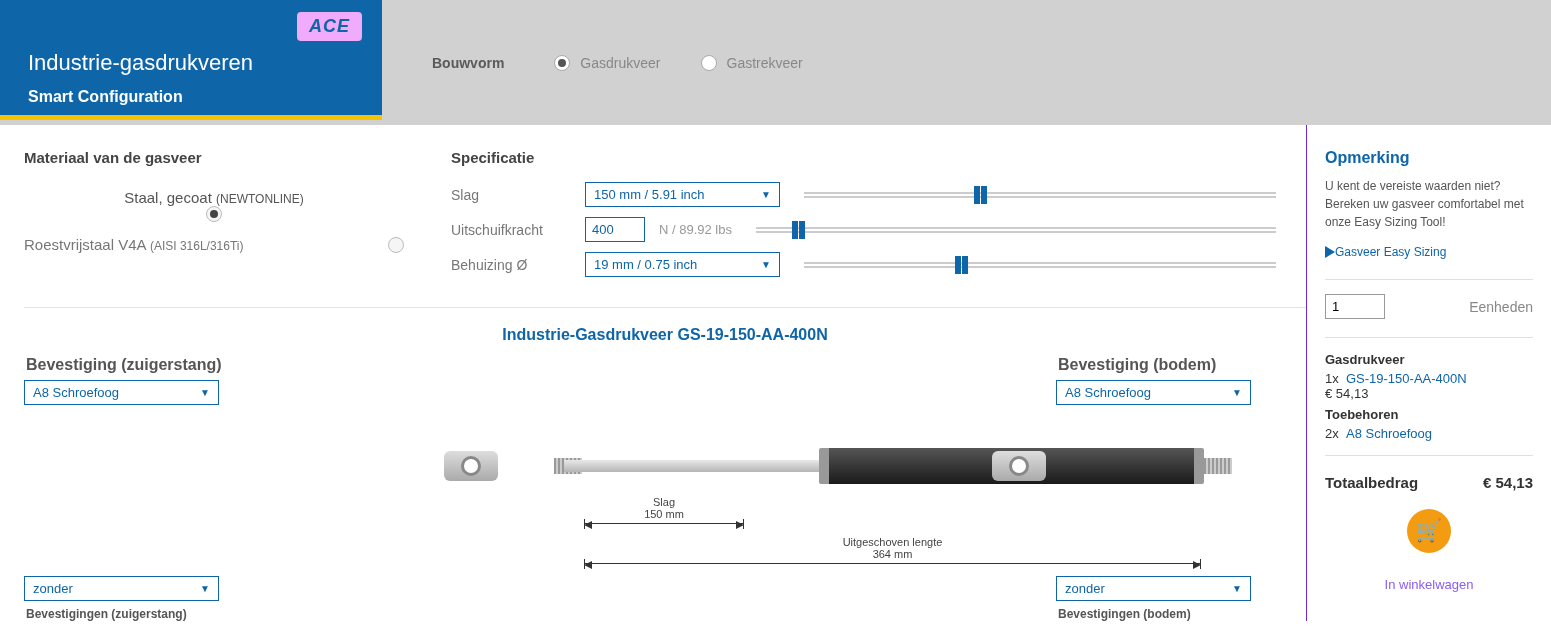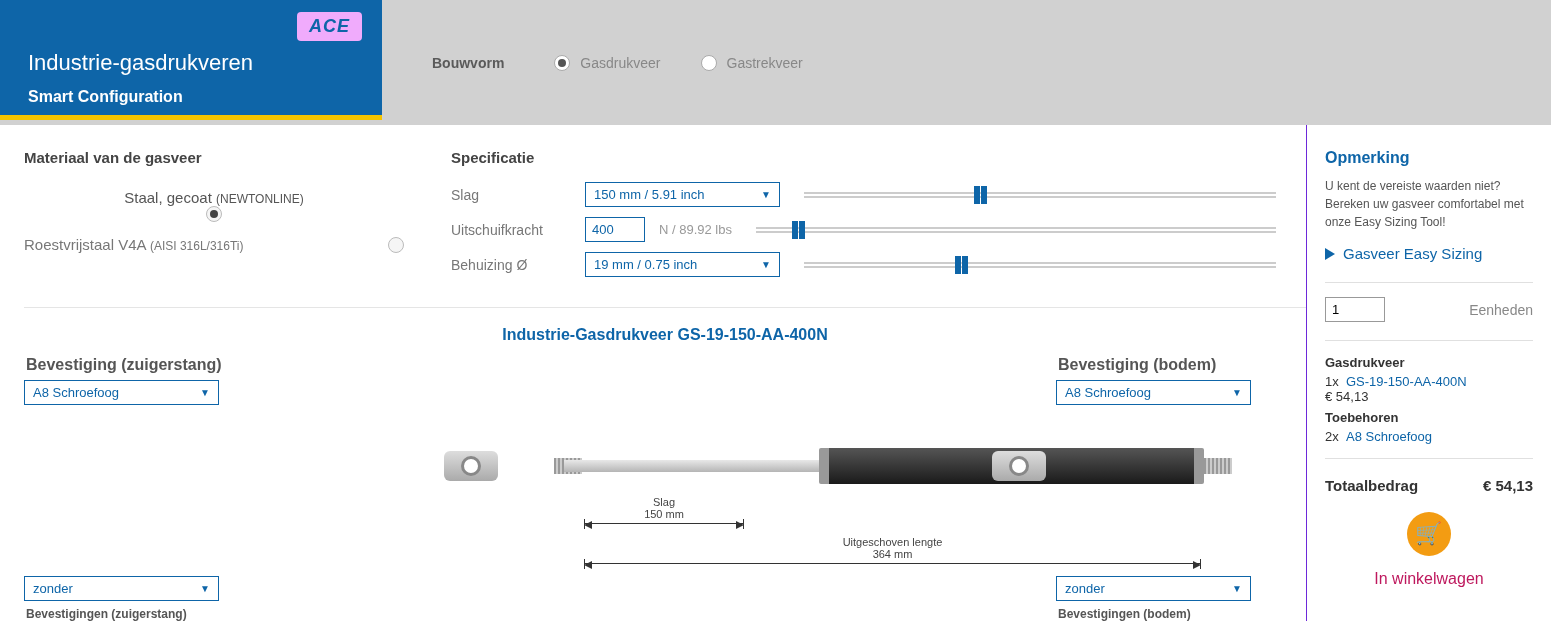--- a/index.html
+++ b/index.html
@@ -70,37 +70,37 @@
 .arrow-end.l { left:0; }
 .arrow-end.r { right:0; }
 .arrow-tip-l { position:absolute; left:0; top:-3px; width:0; height:0; border-top:4px solid transparent; border-bottom:4px solid transparent; border-right:8px solid #333; }
 .arrow-tip-r { position:absolute; right:0; top:-3px; width:0; height:0; border-top:4px solid transparent; border-bottom:4px solid transparent; border-left:8px solid #333; }
 
 .bottom-selects { display:flex; justify-content:space-between; padding-right:30px; margin-top:-10px; }
 .bottom-label { font-size:12px; font-weight:bold; color:#555; margin:6px 0 0 2px; }
 
 .side-col h3 { color:#0e65a8; font-size:16px; font-weight:bold; margin-bottom:10px; }
 .side-col .note { font-size:12px; color:#555; line-height:1.5; margin-bottom:14px; }
-.easy-link { color:#0e65a8; font-size:15px; display:flex; align-items:center; gap:8px; margin-bottom:20px; cursor:pointer; }
+.easy-link { color:#0e65a8; font-size:12px; display:flex; align-items:center; margin-bottom:20px; cursor:pointer; }
 .easy-link .tri { width:0; height:0; border-top:6px solid transparent; border-bottom:6px solid transparent; border-left:10px solid #0e65a8; }
 
 hr.sep { border:none; border-top:1px solid #e0e0e0; margin: 0 0 14px; }
 
 .qty-row { display:flex; justify-content:space-between; align-items:center; margin-bottom:18px; }
 .qty-input { width:60px; border:1px solid #999; padding:4px 6px; font-size:13px; }
 .qty-label { color:#888; font-size:14px; }
 
 .cart-block .sec-title { font-weight:bold; font-size:13px; margin-bottom:4px; }
 .cart-line { display:flex; justify-content:space-between; font-size:13px; margin-bottom:6px;flex-direction:column; }
 .cart-line .link { color:#0e65a8; }
 .total-row { display:flex; justify-content:space-between; font-weight:bold; font-size:15px; margin:18px 0; }
 
 .cart-btn-wrap { text-align:center; }
 .cart-btn { width:44px; height:44px; background:#f39c12; border-radius:50%; display:inline-flex; align-items:center; justify-content:center; color:#fff; font-size:22px; cursor:pointer; }
-.cart-text { color:#be185d; font-size:16px; margin-top:14px; }
+.cart-text { color:#8b5cf6; font-size:13px; margin-top:24px; }
 </style>
 </head>
 <body>
 
 <div class="topbar">
   <div class="brandbox">
     <div class="logo">ACE</div>
     <div class="title">Industrie-gasdrukveren</div>
     <div class="subtitle">Smart Configuration</div>
   </div>

